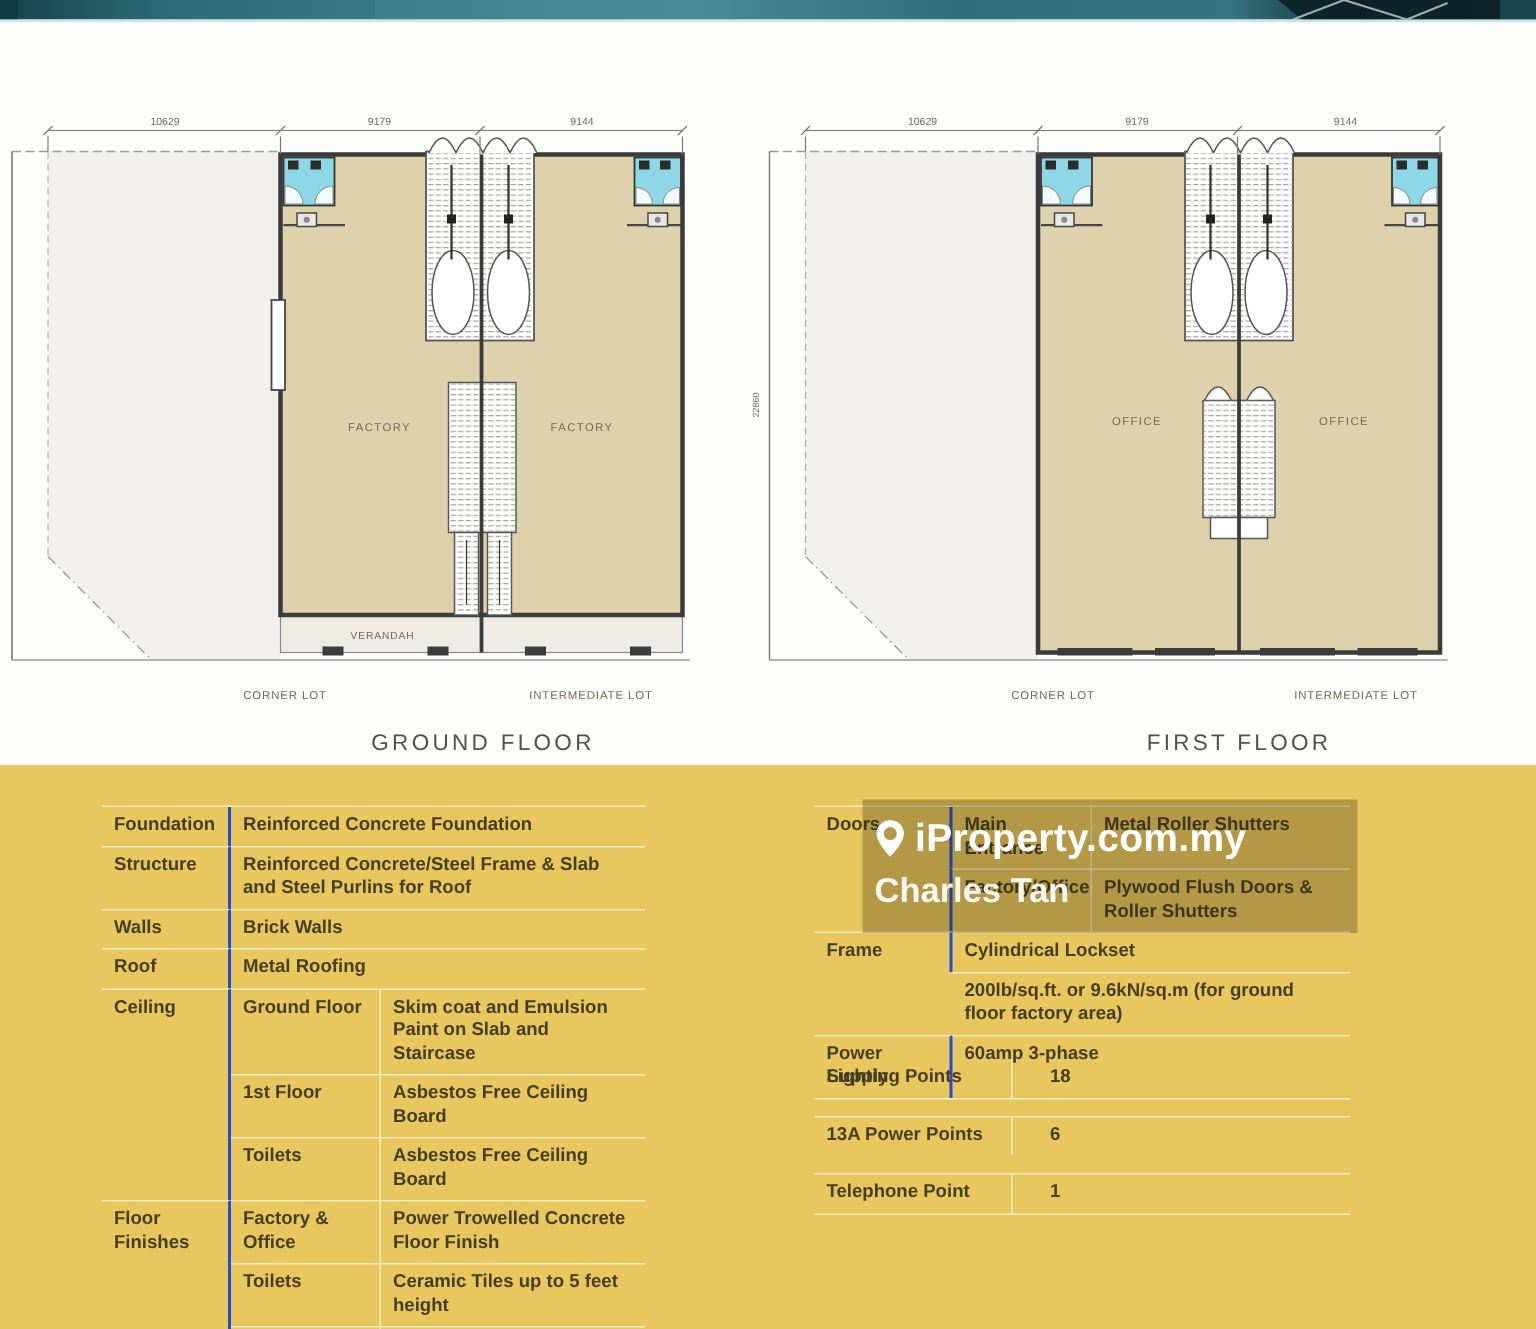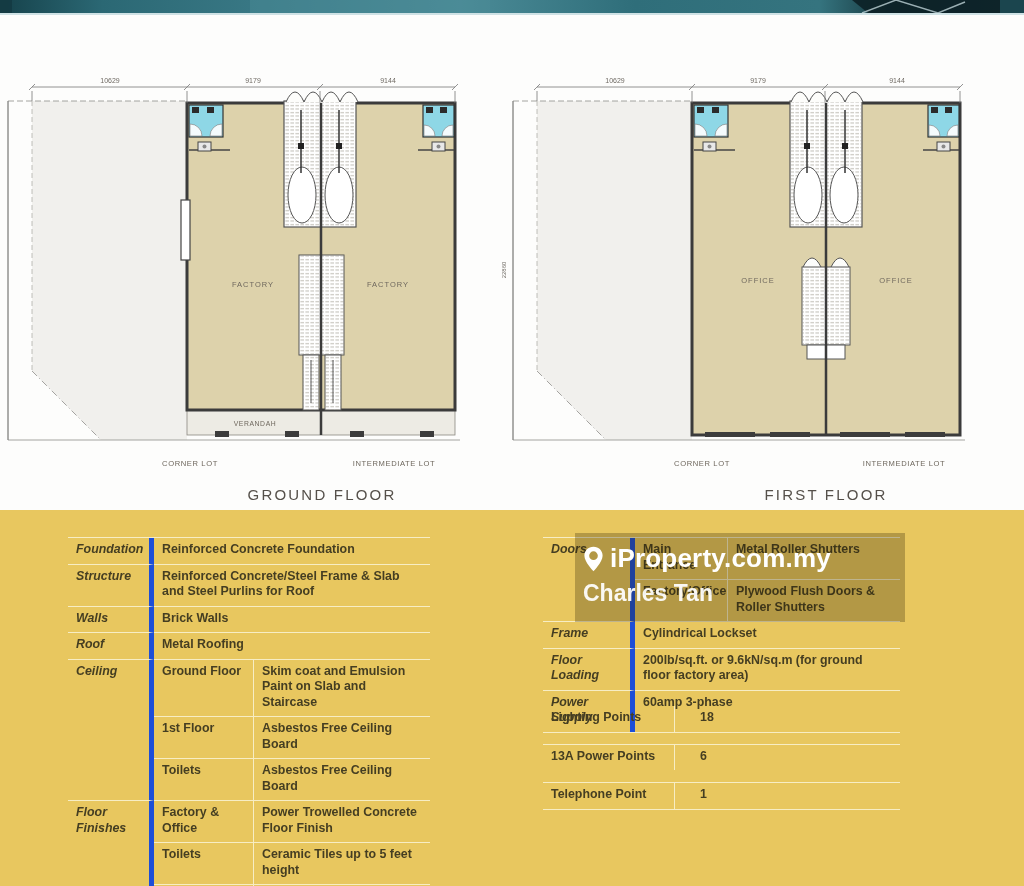--- a/index.html
+++ b/index.html
@@ -13,21 +13,21 @@
   
   .plans-area{position:absolute;left:0;top:15px;width:1024px;height:495px;background:#fdfdfc;}
   .plan-svg{position:absolute;top:40px;}
   
   .yellow{position:absolute;left:0;top:510px;width:1024px;height:376px;background:#e8c75f;}
   .spec-table{position:absolute;display:grid;font-size:12.4px;line-height:15.5px;
     font-weight:700;color:#453e22;border-bottom:1px solid #f7edc4;}
   .spec-left{left:68px;top:27px;width:362px;grid-template-columns:86px 100px 1fr;border-top:1px solid #f7edc4;}
   .spec-right{left:543px;top:27px;width:357px;grid-template-columns:92px 93px 1fr;border-top:1px solid #f7edc4;}
   .cell{padding:4px 8px 6px 8px;}
-  .c1{grid-column:1;border-right:5px solid #1d4ed8;font-style:italic;}
+  .c1{grid-column:1;border-right:2px solid #1d4ed8;}
   .c2{grid-column:2;}
   .c3{grid-column:3;}
   .c23{grid-column:2/4;}
   .vr{border-right:1px solid #f7edc4;}
   .bt{border-top:1px solid #f7edc4;}
   .elec{left:543px;top:196px;width:357px;grid-template-columns:132px 1fr;border-top:0;}
   .elec .hdr{grid-column:1/3;padding:4px 8px 6px 8px;border-bottom:1px solid #f7edc4;}
   .elec .el{grid-column:1;border-right:1px solid #f7edc4;padding:4px 8px 6px 8px;}
   .elec .ev{grid-column:2;padding:4px 8px 6px 25px;}
   .elec .bt2{border-top:1px solid #f7edc4;margin-top:12px;}
@@ -291,21 +291,20 @@
       <div class="cell c2 vr">Main Entrance</div>
       <div class="cell c3">Metal Roller Shutters</div>
 
       <div class="cell c1"></div>
       <div class="cell c2 bt vr">Factory/Office</div>
       <div class="cell c3 bt">Plywood Flush Doors &amp; Roller Shutters</div>
 
       <div class="cell c1 bt">Frame</div>
       <div class="cell c23 bt">Cylindrical Lockset</div>
 
-      <div class="cell c1 bt">Floor Loading</div>
       <div class="cell c23 bt">200lb/sq.ft. or 9.6kN/sq.m (for ground floor factory area)</div>
 
       <div class="cell c1 bt">Power Supply</div>
       <div class="cell c23 bt">60amp 3-phase</div>
     </div>
 
     <div class="spec-table elec">
 
       <div class="el">Lighting Points</div>
       <div class="ev">18</div>

